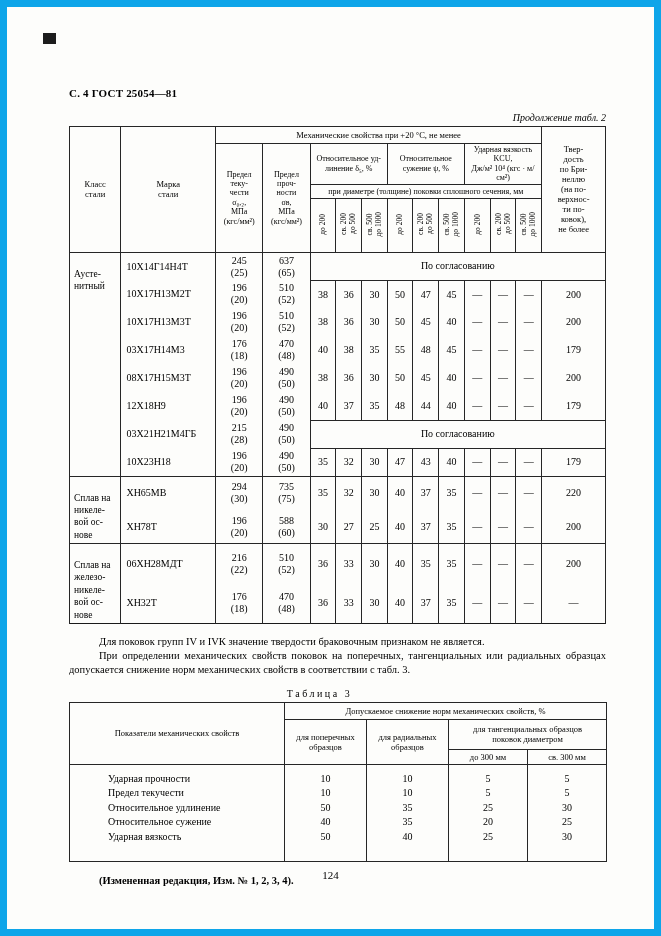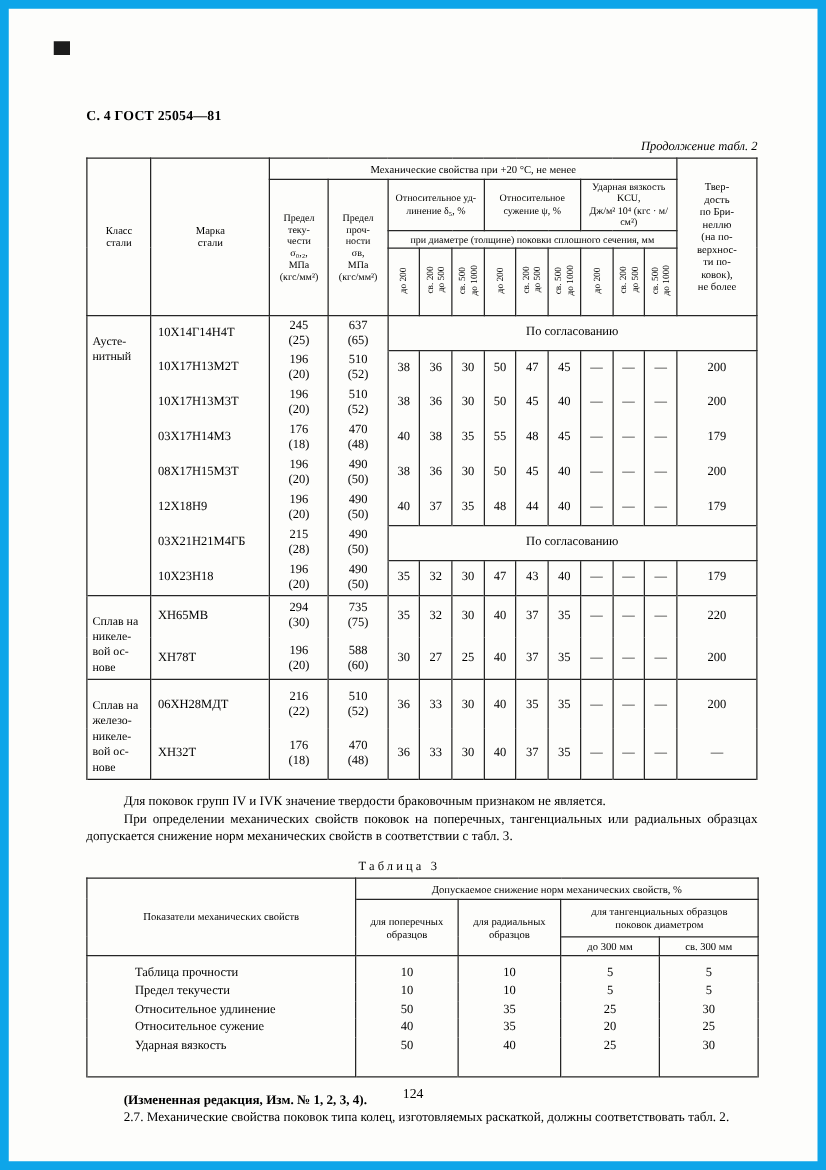--- a/index.html
+++ b/index.html
@@ -385,21 +385,21 @@
           <th colspan="2" class="pre">для тангенциальных образцов
 поковок диаметром</th>
         </tr>
         <tr class="h3">
           <th>до 300 мм</th>
           <th>св. 300 мм</th>
         </tr>
       </thead>
       <tbody>
           <tr>
-            <td class="name">Таблица прочности</td>
+            <td class="name">Ударная прочности</td>
             <td>10</td>
             <td>10</td>
             <td>5</td>
             <td>5</td>
           </tr>
           <tr>
             <td class="name">Предел текучести</td>
             <td>10</td>
             <td>10</td>
             <td>5</td>
@@ -423,18 +423,17 @@
             <td class="name">Ударная вязкость</td>
             <td>50</td>
             <td>40</td>
             <td>25</td>
             <td>30</td>
           </tr>
         </tbody>
     </table>
 
     <p class="amended">(Измененная редакция, Изм. № 1, 2, 3, 4).</p>
-    <p class="para">2.7. Механические свойства поковок типа колец, изготовляемых раскаткой, должны соответствовать табл. 2.</p>
 
   </div>
 
   <div class="page-number">124</div>
 </div>
 
 </body></html>

